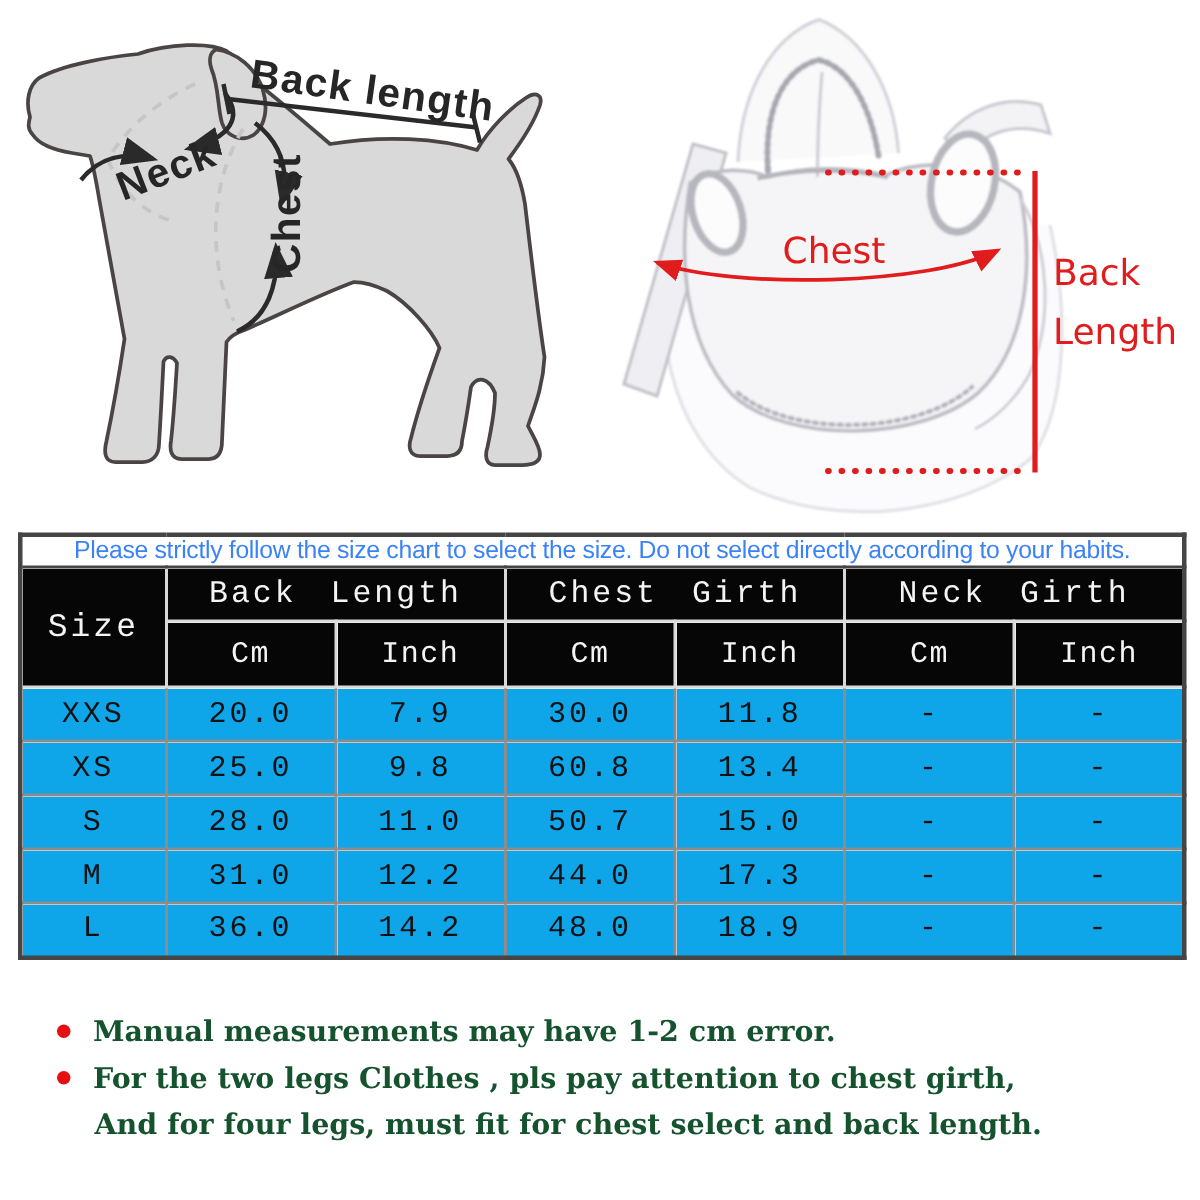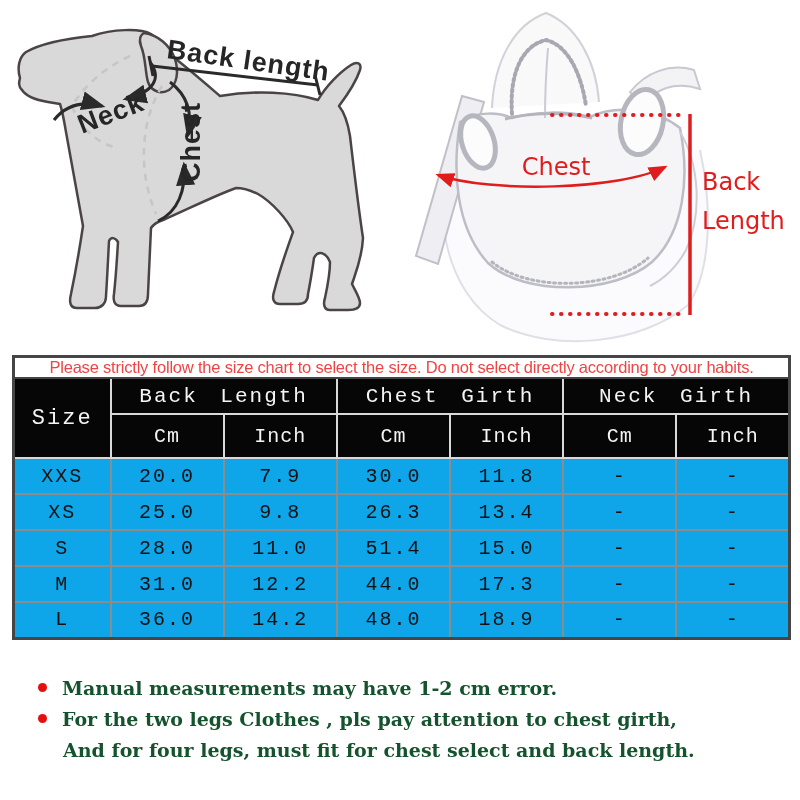--- a/index.html
+++ b/index.html
@@ -13,21 +13,21 @@
                fill:#262626; letter-spacing:1px; }
   .red-label { font-family:"DejaVu Sans", sans-serif; font-size:24px; fill:#e01c1c; }
 
   
   table.size-chart { position:absolute; left:12px; top:355px; width:779px;
                      border-collapse:collapse; table-layout:fixed;
                      border:3px solid #454545; }
   table.size-chart col.c-size { width:97px; }
   .size-chart td, .size-chart th { text-align:center; vertical-align:middle;
         font-family:"Liberation Mono", monospace; font-weight:normal; overflow:hidden; }
-  .size-chart td.notice { height:21px; background:#ffffff; color:#ef4444;
+  .size-chart td.notice { height:21px; background:#ffffff; color:#3b82f6;
         font-family:"Liberation Sans", sans-serif; font-size:16.5px; letter-spacing:-0.2px;
         white-space:nowrap; border:2px solid #454545; }
   .size-chart th { background:#060606; color:#f4f4f4; border:2px solid #d9d9d9; }
   .size-chart th.group { height:36px; font-size:21px; letter-spacing:2px; word-spacing:8px; }
   .size-chart th.corner { font-size:22px; letter-spacing:2px;margin-top:30px; }
   .size-chart th.unit  { height:44px; font-size:20px; letter-spacing:1px; }
   .size-chart td.cell  { height:36px; background:#0ea5e9; color:#111;
         font-size:20px; letter-spacing:2px; border:2px solid #8c8c8c; }
 
   
@@ -157,30 +157,30 @@
         <td class="cell">7.9</td>
         <td class="cell">30.0</td>
         <td class="cell">11.8</td>
         <td class="cell">-</td>
         <td class="cell">-</td>
       </tr>
       <tr>
         <td class="cell">XS</td>
         <td class="cell">25.0</td>
         <td class="cell">9.8</td>
-        <td class="cell">26.3</td>
+        <td class="cell">60.8</td>
         <td class="cell">13.4</td>
         <td class="cell">-</td>
         <td class="cell">-</td>
       </tr>
       <tr>
         <td class="cell">S</td>
         <td class="cell">28.0</td>
         <td class="cell">11.0</td>
-        <td class="cell">51.4</td>
+        <td class="cell">50.7</td>
         <td class="cell">15.0</td>
         <td class="cell">-</td>
         <td class="cell">-</td>
       </tr>
       <tr>
         <td class="cell">M</td>
         <td class="cell">31.0</td>
         <td class="cell">12.2</td>
         <td class="cell">44.0</td>
         <td class="cell">17.3</td>

